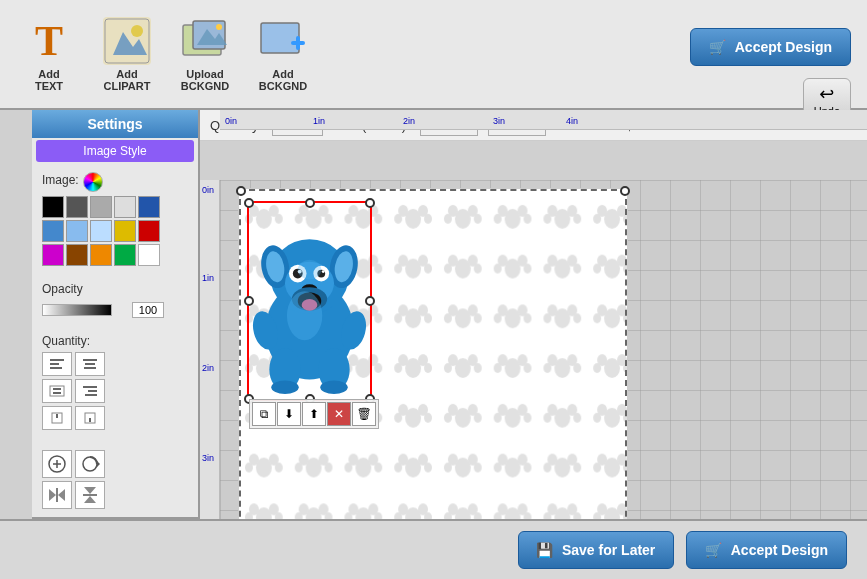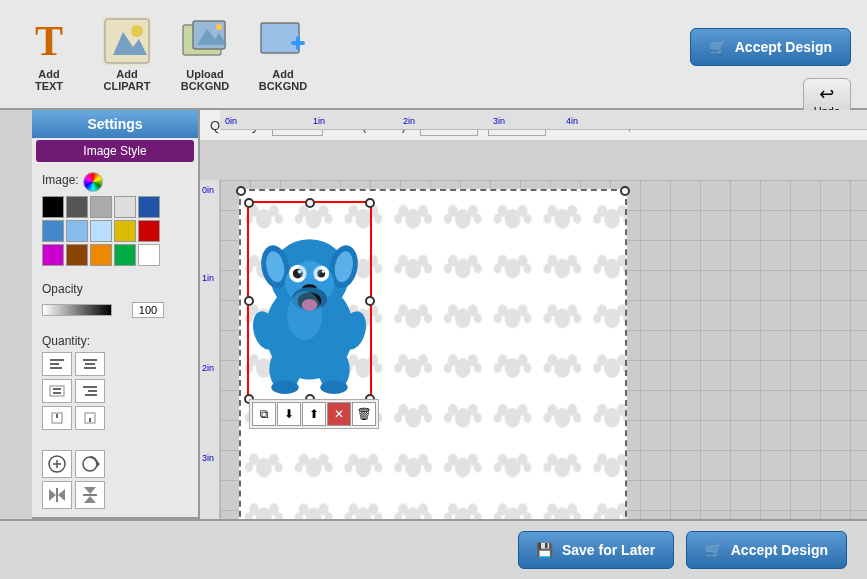--- a/index.html
+++ b/index.html
@@ -116,21 +116,21 @@
     .sidebar-header {
       background: linear-gradient(to bottom, #6aabde, #3a7ebe);
       color: white;
       text-align: center;
       padding: 6px;
       font-weight: bold;
       font-size: 14px;
     }
 
     .sidebar-tab {
-      background: #701a75;
+      background: #8b5cf6;
       color: white;
       text-align: center;
       padding: 4px;
       font-size: 12px;
       cursor: pointer;
       margin: 2px 4px;
       border-radius: 3px;
     }
 
     .sidebar-section {

